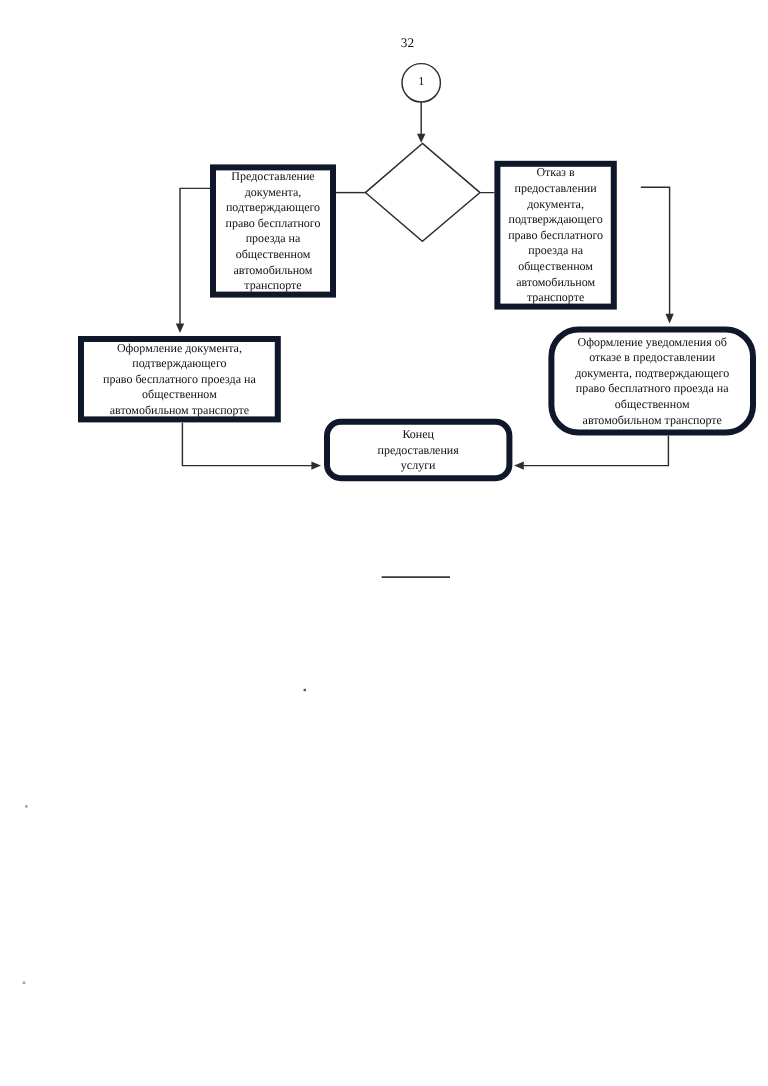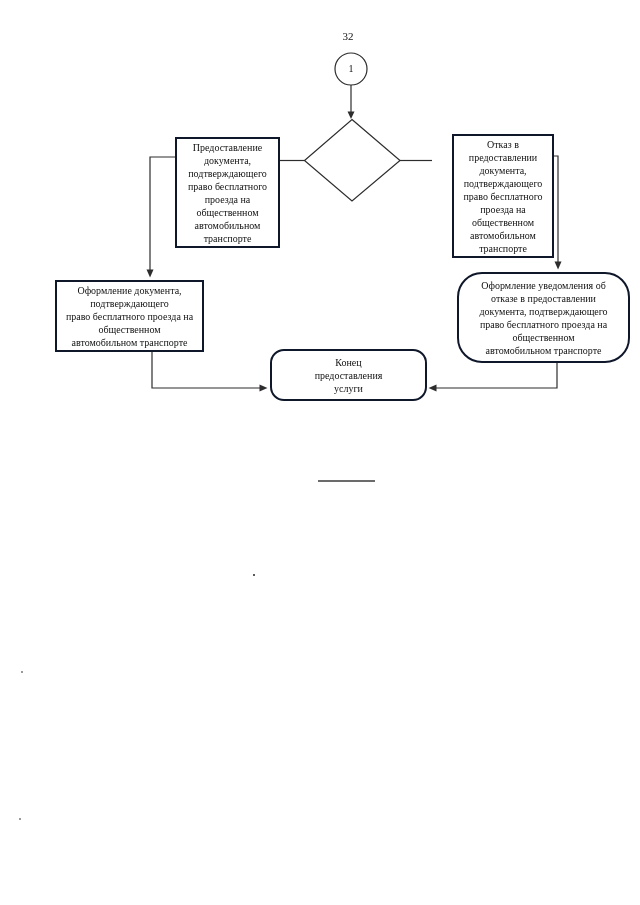--- a/index.html
+++ b/index.html
@@ -15,49 +15,48 @@
   }
   svg.canvas {
     position: absolute;
     left: 0; top: 0;
     width: 640px; height: 905px;
   }
   .page-number {
     position: absolute;
     left: 334px; top: 30px;
     width: 28px;
-    text-align: center;
     font-size: 11px;
     line-height: 13px;
   }
   .connector-label {
     position: absolute;
     left: 343px; top: 61px;
     width: 16px; height: 16px;
     line-height: 16px;
     text-align: center;
     font-size: 10px;
   }
   .box {
     position: absolute;
     box-sizing: border-box;
     background: #ffffff;
-    border: 2px solid #0f172a;
+    border: 5px solid #0f172a;
     display: flex;
     align-items: center;
     justify-content: center;
     text-align: center;
     white-space: pre-line;
     font-size: 10px;
     line-height: 13px;
     padding: 2px 2px;
   }
   .box-provide { left: 175px; top: 137px; width: 105px; height: 111px; }
-  .box-refuse  { left: 452px; top: 134px; width: 102px; height: 124px; }
-  .box-issue-doc    { left: 55px;  top: 280px; width: 149px; height: 72px; }
+  .box-refuse  { left: 412px; top: 134px; width: 102px; height: 124px; }
+  .box-issue-doc    { left: 65px;  top: 280px; width: 169px; height: 72px; }
   .box-issue-notice { left: 457px; top: 272px; width: 173px; height: 91px; border-radius: 25px; }
   .box-end {
     left: 270px; top: 349px; width: 157px; height: 52px;
     border-radius: 14px;
   }
 </style>
 </head>
 <body>
 
 <div class="page">

